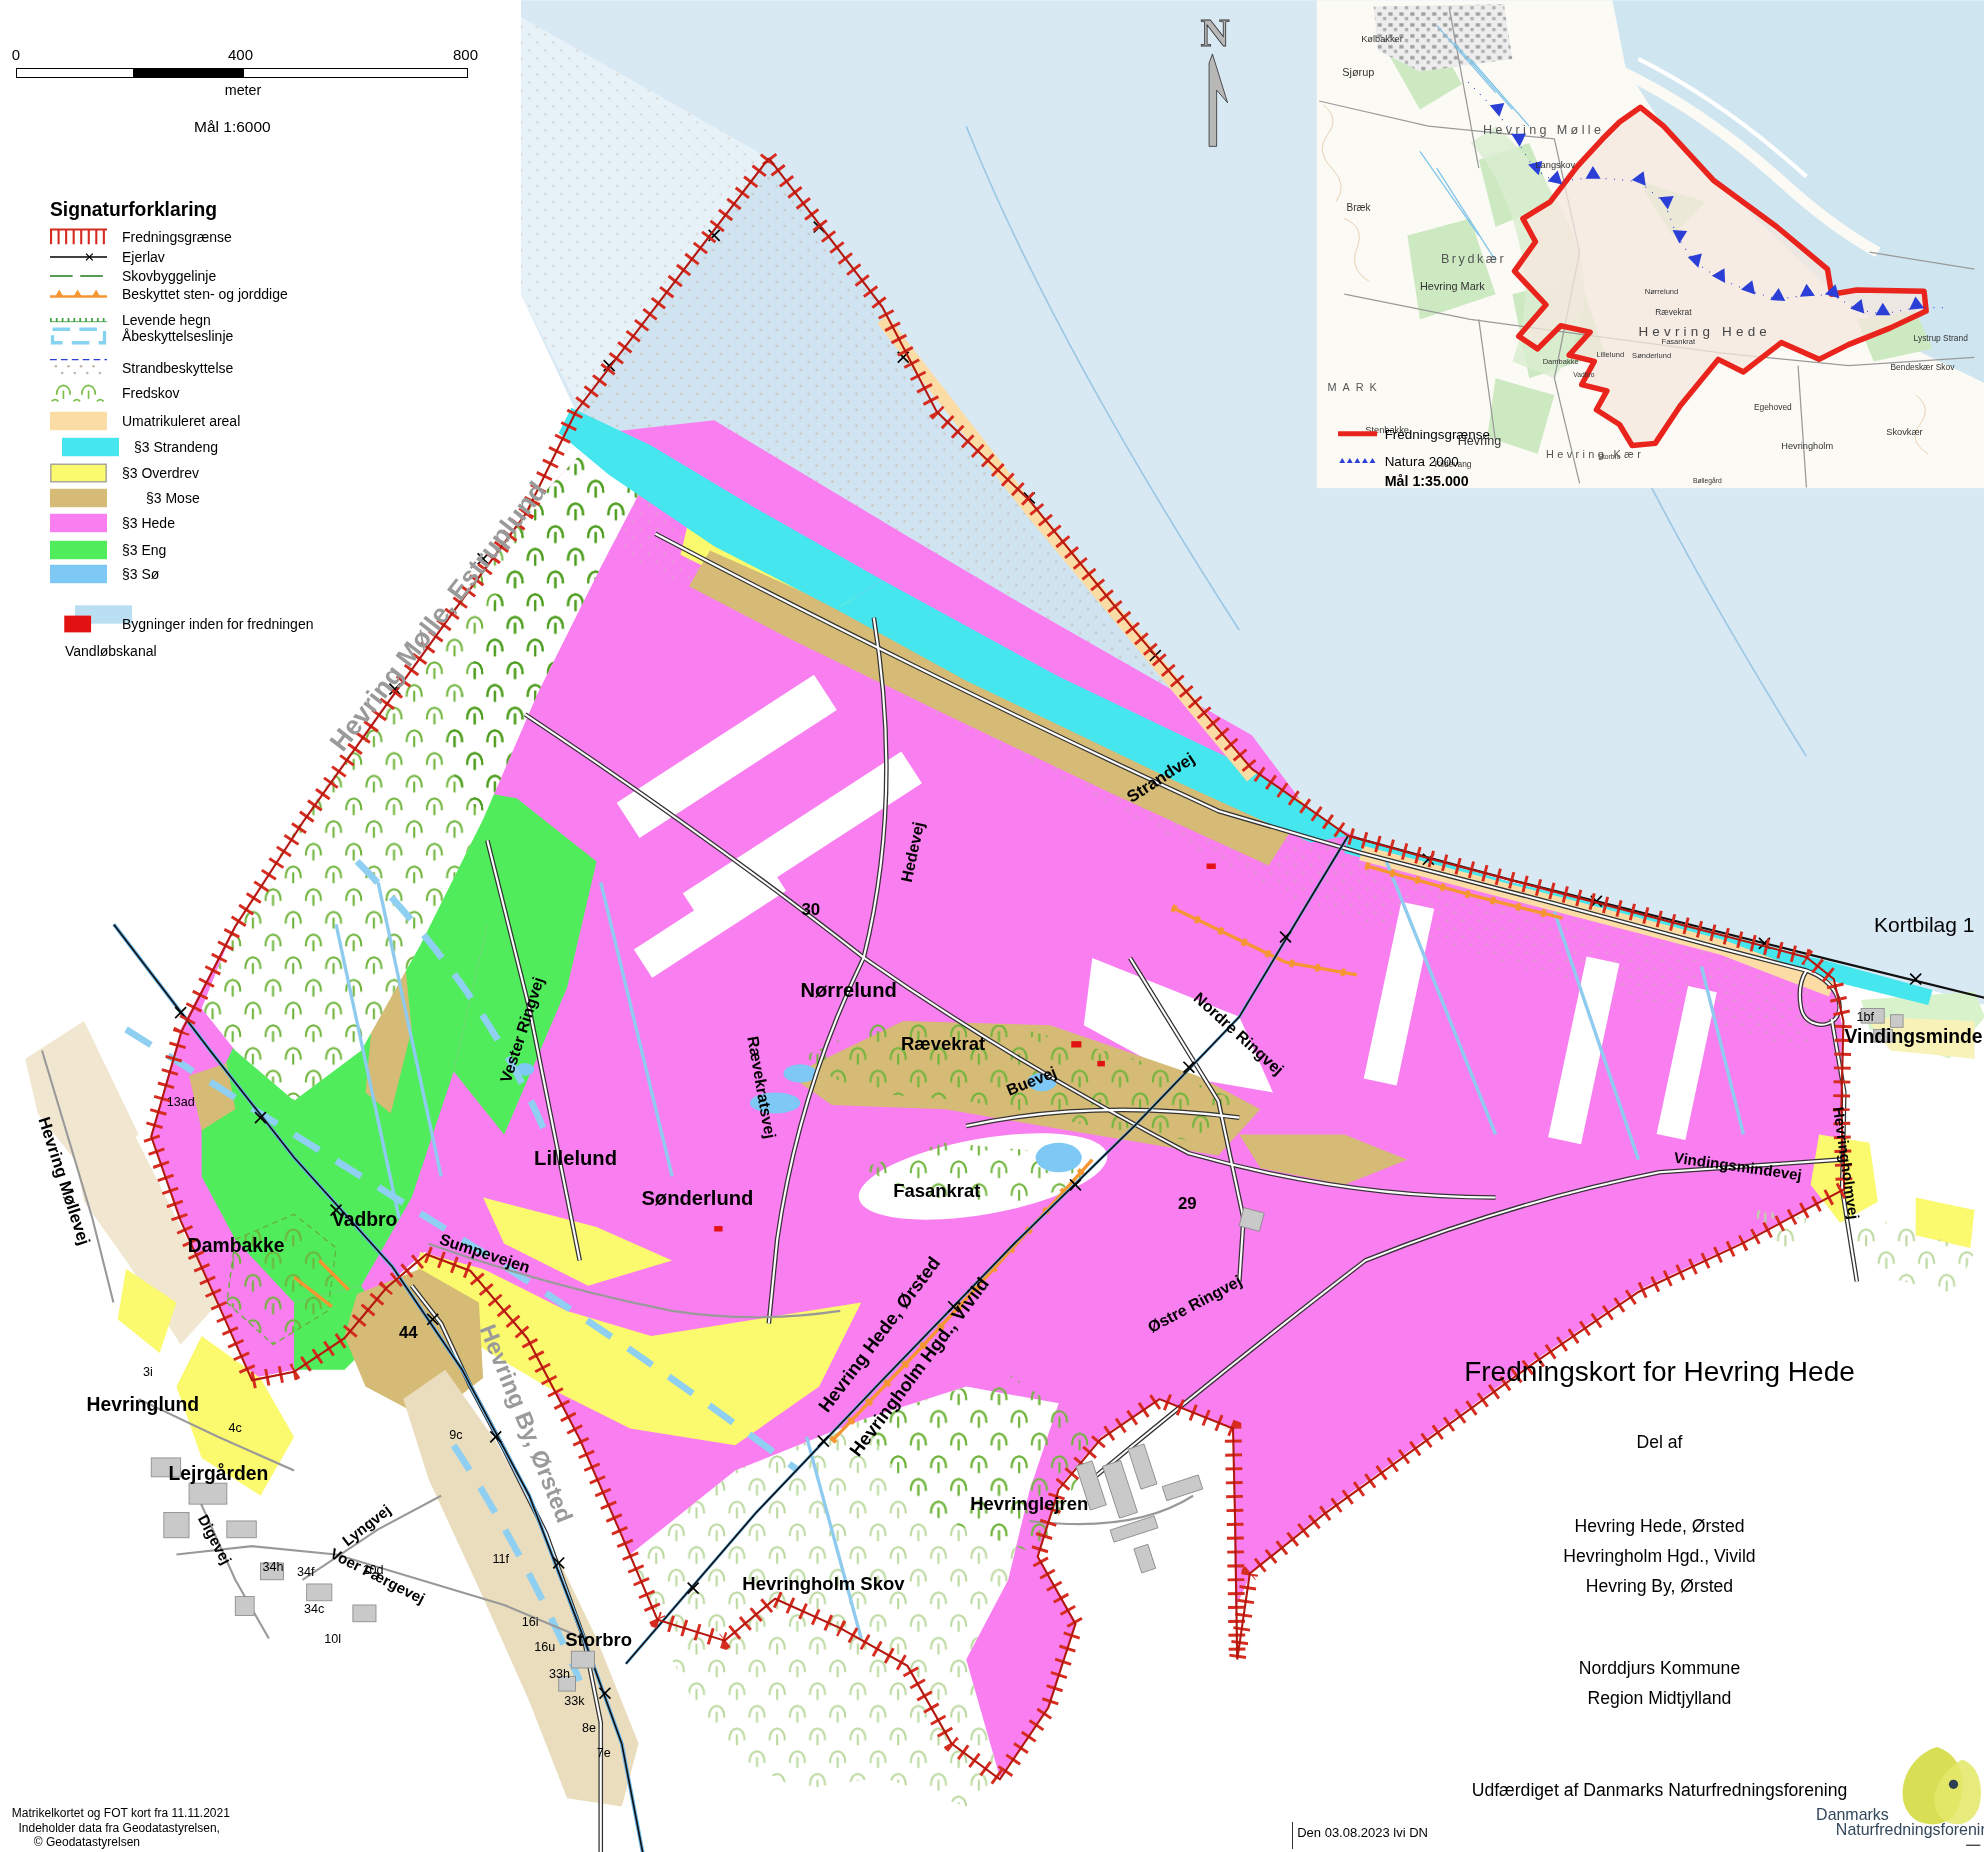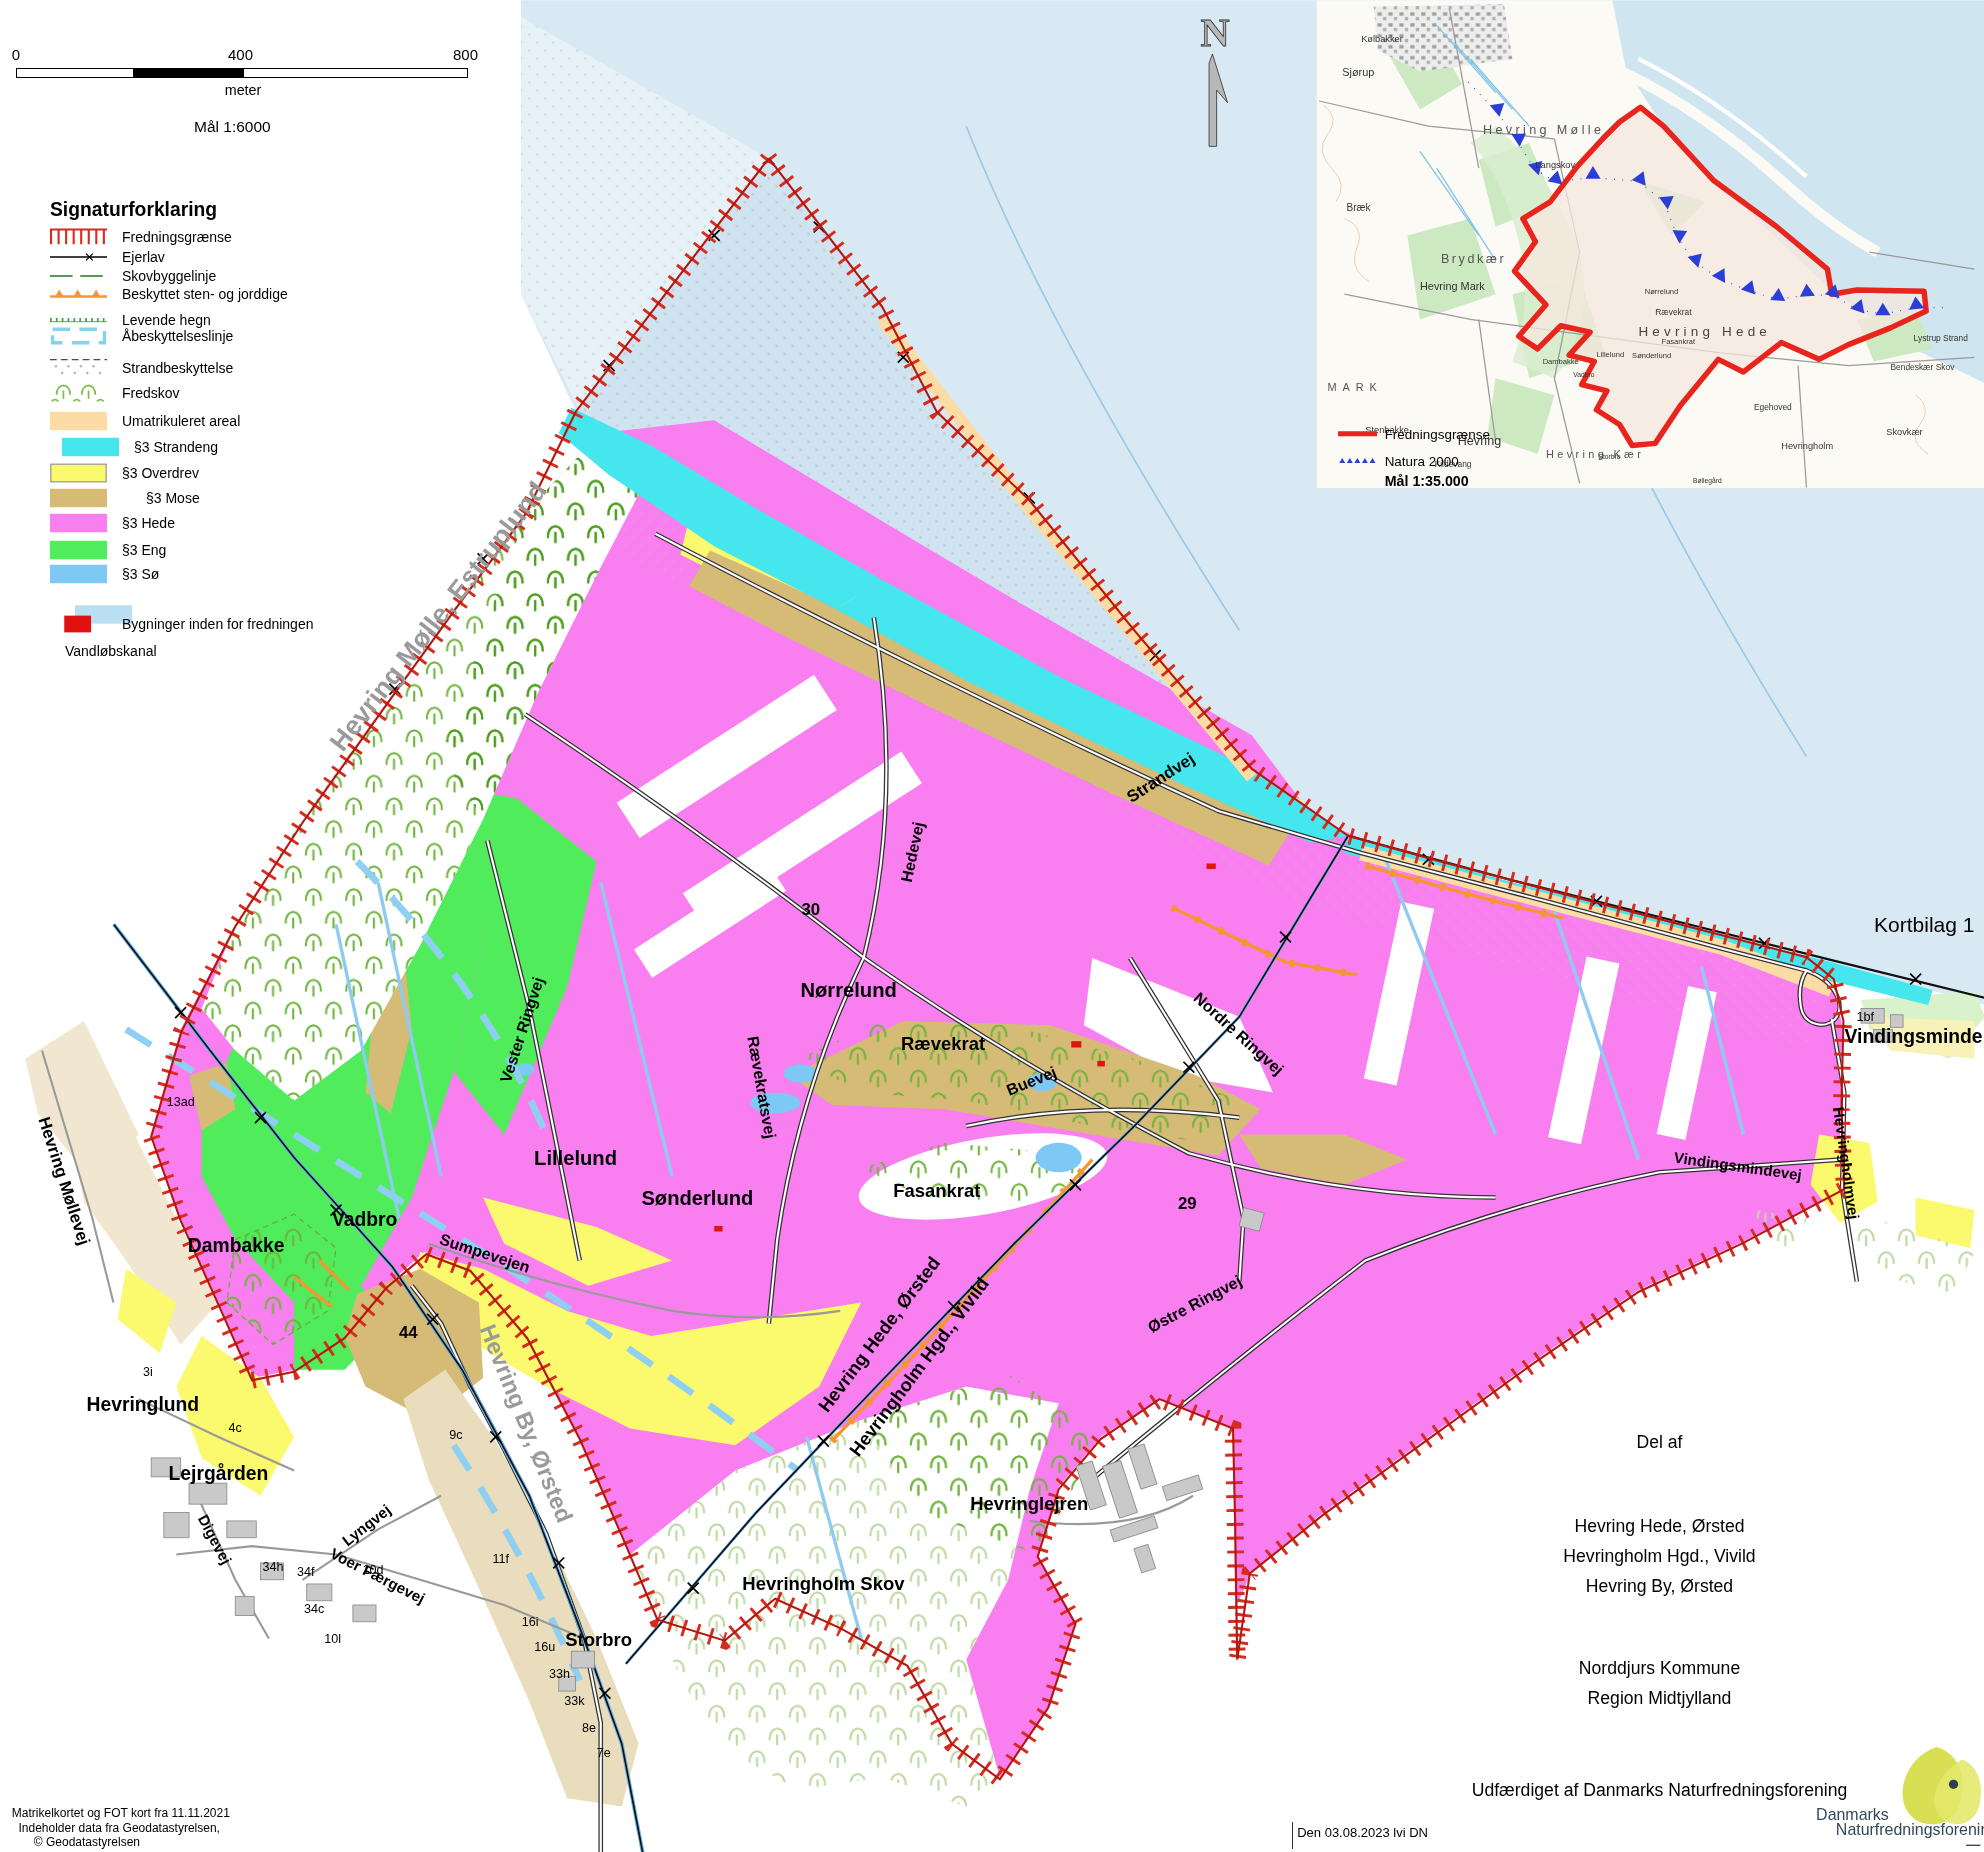--- a/index.html
+++ b/index.html
@@ -610,20 +610,21 @@
         <span>Vandløbskanal</span>
   </div>
   <div class="lrow" style="top:419px;">
     <svg class="sw" viewBox="0 0 136 52">
       <rect x="34" y="6" width="64" height="40" fill="#E31212"></rect>
     </svg>
         <span>Bygninger inden for fredningen</span>
   </div>
 </div>
 
+<div class="tb tb-title">Fredningskort for Hevring Hede</div>
 <div class="tb tb-delaf">Del af</div>
 <div class="tb tb-a1">Hevring Hede, Ørsted</div>
 <div class="tb tb-a2">Hevringholm Hgd., Vivild</div>
 <div class="tb tb-a3">Hevring By, Ørsted</div>
 <div class="tb tb-kom">Norddjurs Kommune</div>
 <div class="tb tb-reg">Region Midtjylland</div>
 <div class="tb tb-iss">Udfærdiget af Danmarks Naturfredningsforening</div>
 
 <div id="credits">
   <div class="c1">Matrikelkortet og FOT kort fra 11.11.2021</div>

